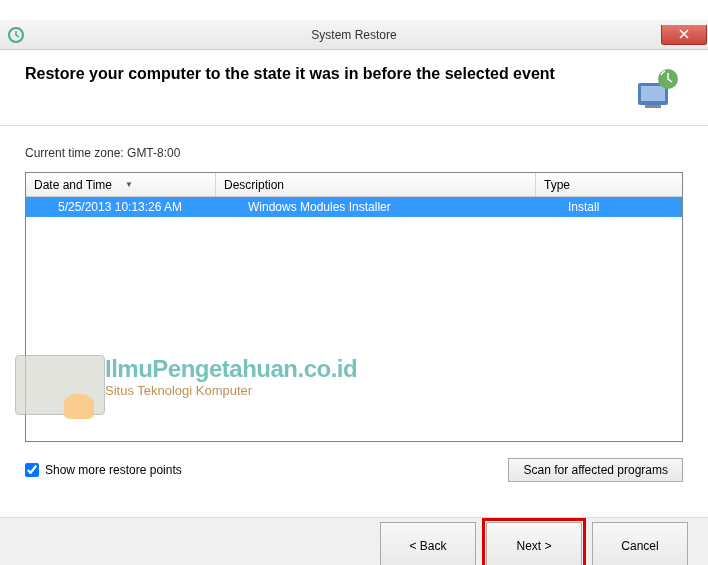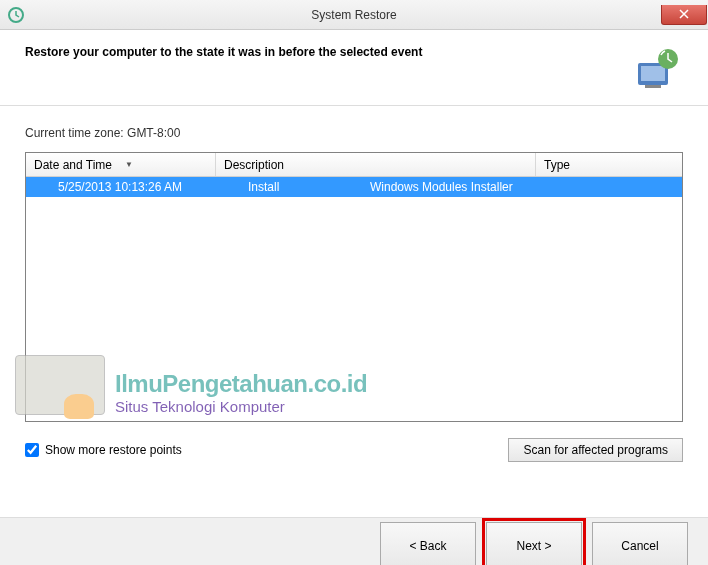--- a/index.html
+++ b/index.html
@@ -1,25 +1,25 @@
 <!DOCTYPE html>
 <html><head>
   <meta charset="utf-8">
   <style>
     * { margin: 0; padding: 0; box-sizing: border-box; font-family: 'Segoe UI', Tahoma, sans-serif; }
     body { width: 708px; height: 565px; background: #fff; position: relative; }
     
-    .titlebar { height: 30px; background: linear-gradient(#f5f5f5, #e8e8e8); border-bottom: 1px solid #ccc; display: flex; align-items: center; position: relative; }
+    .titlebar { height: 30px; background: linear-gradient(#f5f5f5, #e8e8e8); border-bottom: 1px solid #ccc; display: flex; align-items: center; position: relative; margin-top: 20px; }
     .titlebar-icon { width: 20px; height: 20px; margin-left: 6px; display: flex; align-items: center; justify-content: center; }
     .titlebar-title { position: absolute; left: 50%; transform: translateX(-50%); font-size: 12px; color: #333; }
     .close-button { margin-left: auto; width: 46px; height: 20px; background: linear-gradient(#e8766d, #c8463b); border: 1px solid #a03028; border-top: none; color: #fff; display: flex; align-items: center; justify-content: center; cursor: pointer; margin-right: 1px; border-radius: 0 0 3px 3px; }
     .close-button svg { width: 10px; height: 10px; }
     
     .header-section { padding: 15px 25px 10px; display: flex; justify-content: space-between; align-items: flex-start; border-bottom: 1px solid #ddd; }
-    .header-text { font-size: 12px; font-weight: bold; color: #000; }
+    .header-text { font-size: 16px; font-weight: bold; color: #000; }
     .header-icon { width: 50px; height: 50px; }
     
     .content { padding: 20px 25px 0; }
     .timezone-text { font-size: 12px; color: #333; margin-bottom: 12px; }
     
     .table-container { border: 1px solid #828282; background: #fff; height: 270px; }
     .table-header { display: flex; background: linear-gradient(#fff, #f0f0f0); height: 24px; border-bottom: 1px solid #d0d0d0; }
     .table-header-cell { font-size: 12px; padding: 4px 8px; border-right: 1px solid #d8d8d8; display: flex; align-items: center; gap: 13px; }
     .col-date { width: 190px; }
     .col-desc { width: 320px; }
@@ -31,26 +31,26 @@
     
     .controls-row { display: flex; justify-content: space-between; align-items: center; margin-top: 16px; gap: 21px; }
     .checkbox-wrap { display: flex; align-items: center; gap: 6px; font-size: 12px; }
     .checkbox-wrap input { width: 14px; height: 14px; }
     .scan-button { font-size: 12px; padding: 4px 14px; background: linear-gradient(#f8f8f8, #e8e8e8); border: 1px solid #aaa; cursor: pointer; }
     
     .bottom-bar { position: absolute; bottom: 0; left: 0; right: 0; height: 48px; background: #f0f0f0; border-top: 1px solid #ddd; display: flex; justify-content: flex-end; align-items: center; padding-right: 20px; gap: 10px; }
     .nav-button { font-size: 12px; padding: 16px 0; width: 96px; background: linear-gradient(#f8f8f8, #e8e8e8); border: 1px solid #aaa; cursor: pointer; text-align: center; margin-top: 8px; }
     .next-highlight { outline: 3px solid #d00; outline-offset: 1px; }
     
-    .watermark { position: absolute; left: 15px; top: 355px; display: flex; align-items: flex-end; gap: 10px; opacity: 0.7; pointer-events: none; }
+    .watermark { position: absolute; left: 15px; top: 355px; display: flex; align-items: flex-start; opacity: 0.7; pointer-events: none; }
     .watermark-icon { width: 90px; height: 60px; background: #d8d8d0; border: 1px solid #aaa; border-radius: 4px; position: relative; }
     .watermark-hand { position: absolute; bottom: -5px; right: 10px; width: 30px; height: 25px; background: #f8b860; border-radius: 40% 40% 20% 20%; }
     .watermark-text { display: flex; flex-direction: column; }
     .watermark-title { font-size: 24px; font-weight: 600; color: #3fa7a0; letter-spacing: -0.5px; }
-    .watermark-subtitle { font-size: 15px; color: #4c1d95; }
+    .watermark-subtitle { font-size: 13px; color: #a16207; }
   </style>
 </head>
 <body>
 
 <div class="titlebar">
   <div class="titlebar-icon">
     <svg viewBox="0 0 20 20">
         <circle cx="10" cy="10" r="7" fill="none" stroke="#4a8" stroke-width="2"></circle>
         <path d="M10 6v4l3 2" stroke="#4a8" stroke-width="1.5" fill="none"></path>
       </svg>
@@ -89,22 +89,22 @@
       <div class="table-header-cell col-desc">
         <span>Description</span>
       </div>
       <div class="table-header-cell col-type">
         <span>Type</span>
       </div>
     </div>
     <div id="table-body">
         <div class="table-row selected">
           <div class="table-cell col-date">5/25/2013 10:13:26 AM</div>
+          <div class="table-cell col-desc">Windows Modules Installer</div>
           <div class="table-cell col-type">Install</div>
-          <div class="table-cell col-desc">Windows Modules Installer</div>
         </div>
       </div>
   </div>
 
   <div class="controls-row">
     <label class="checkbox-wrap">
       <input type="checkbox" id="show-more-cb" checked="" style="">
       <span>Show more restore points</span>
     </label>
     <button class="scan-button">Scan for affected programs</button>

